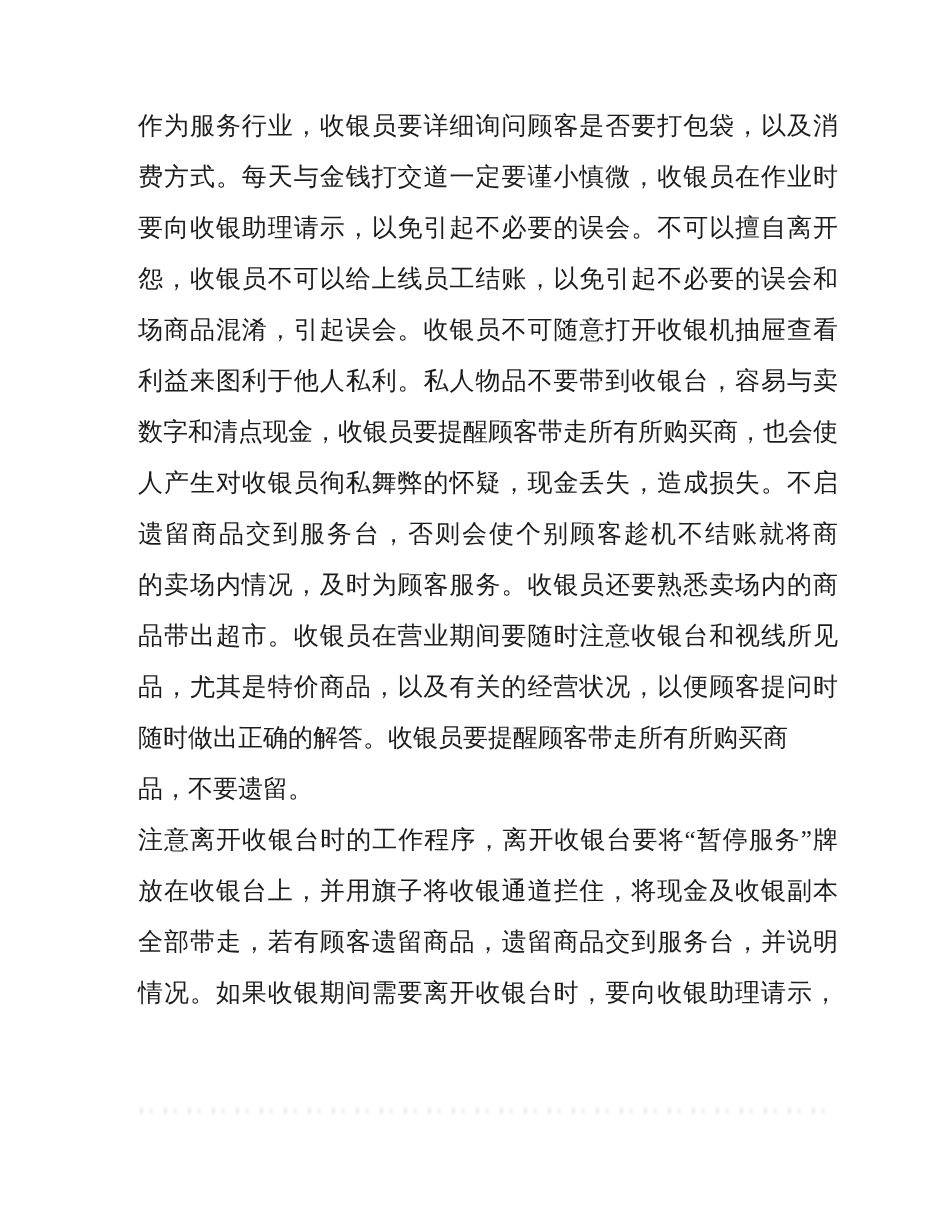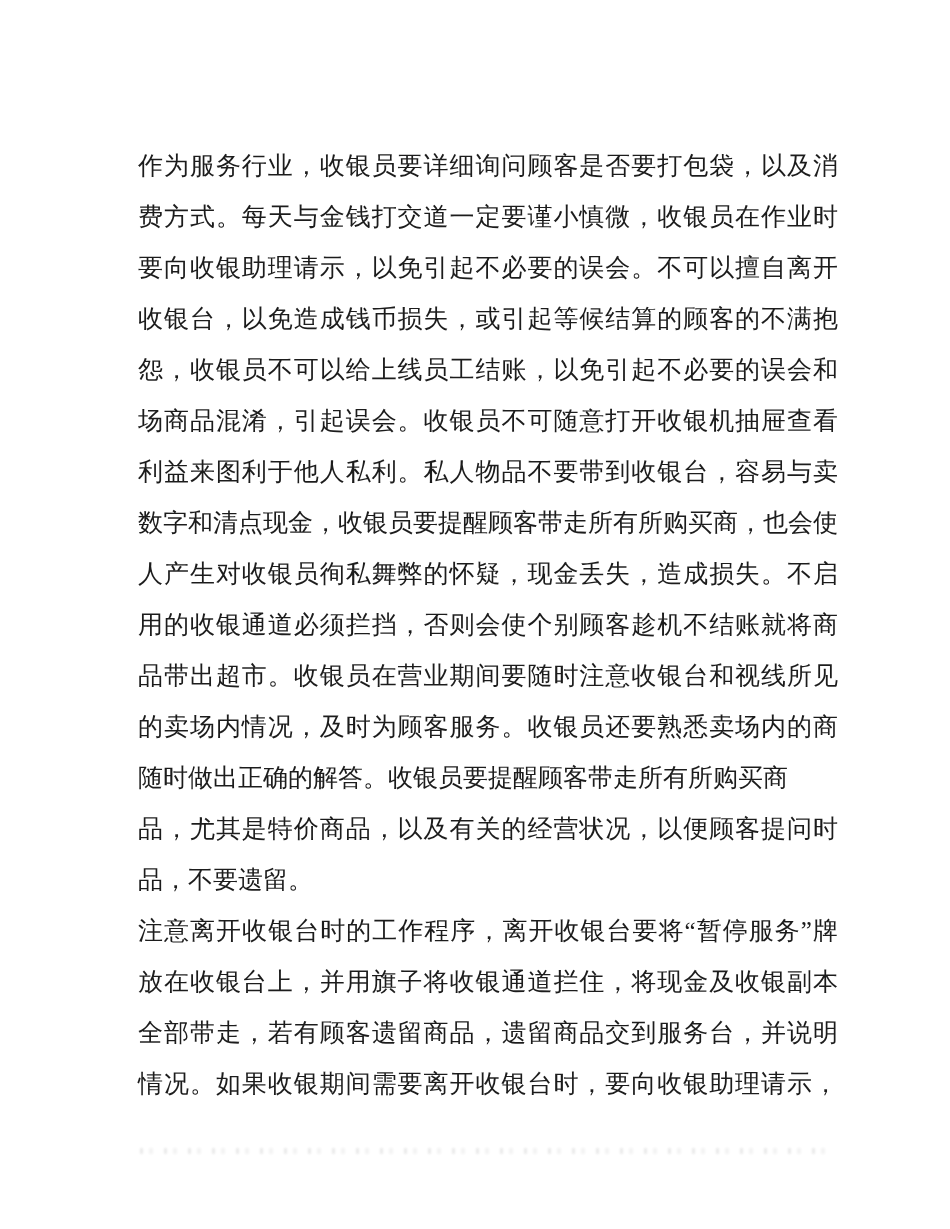--- a/index.html
+++ b/index.html
@@ -11,21 +11,20 @@
     width: 950px;
     height: 1229px;
     position: relative;
     overflow: hidden;
     font-family: "Liberation Serif", "DejaVu Serif", serif;
   }
   .page {
     position: absolute;
     inset: 0;
     background: #ffffff;
-    margin-top: 40px;
   }
   .doc-text {
     position: absolute;
     left: 138px;
     top: 100px;
     width: 700px;
     color: #1c1c1c;
     font-size: 25px;
     line-height: 51px;
     -webkit-font-smoothing: antialiased;
@@ -63,31 +62,30 @@
 </head>
 <body>
 
 <div class="page">
   <div class="doc-text">
 
     <div class="paragraph">
       <div class="line">作为服务行业，收银员要详细询问顾客是否要打包袋，以及消</div>
       <div class="line">费方式。每天与金钱打交道一定要谨小慎微，收银员在作业时</div>
       <div class="line">要向收银助理请示，以免引起不必要的误会。不可以擅自离开</div>
-      <div class="line">收银台，以免造成钱币损失，或引起等候结算的顾客的不满抱</div>
       <div class="line">怨，收银员不可以给上线员工结账，以免引起不必要的误会和</div>
       <div class="line">场商品混淆，引起误会。收银员不可随意打开收银机抽屉查看</div>
       <div class="line">利益来图利于他人私利。私人物品不要带到收银台，容易与卖</div>
       <div class="line">数字和清点现金，收银员要提醒顾客带走所有所购买商，也会使</div>
       <div class="line">人产生对收银员徇私舞弊的怀疑，现金丢失，造成损失。不启</div>
-      <div class="line">用的收银通道必须拦挡，否则会使个别顾客趁机不结账就将商</div>
+      <div class="line">遗留商品交到服务台，否则会使个别顾客趁机不结账就将商</div>
+      <div class="line">的卖场内情况，及时为顾客服务。收银员还要熟悉卖场内的商</div>
       <div class="line">品带出超市。收银员在营业期间要随时注意收银台和视线所见</div>
-      <div class="line">的卖场内情况，及时为顾客服务。收银员还要熟悉卖场内的商</div>
+      <div class="line">品，尤其是特价商品，以及有关的经营状况，以便顾客提问时</div>
       <div class="line short">随时做出正确的解答。收银员要提醒顾客带走所有所购买商</div>
-      <div class="line">品，尤其是特价商品，以及有关的经营状况，以便顾客提问时</div>
       <div class="line short">品，不要遗留。</div>
     </div>
 
     <div class="paragraph">
       <div class="line">注意离开收银台时的工作程序，离开收银台要将“暂停服务”牌</div>
       <div class="line">放在收银台上，并用旗子将收银通道拦住，将现金及收银副本</div>
       <div class="line">全部带走，若有顾客遗留商品，遗留商品交到服务台，并说明</div>
       <div class="line">情况。如果收银期间需要离开收银台时，要向收银助理请示，</div>
     </div>
 

